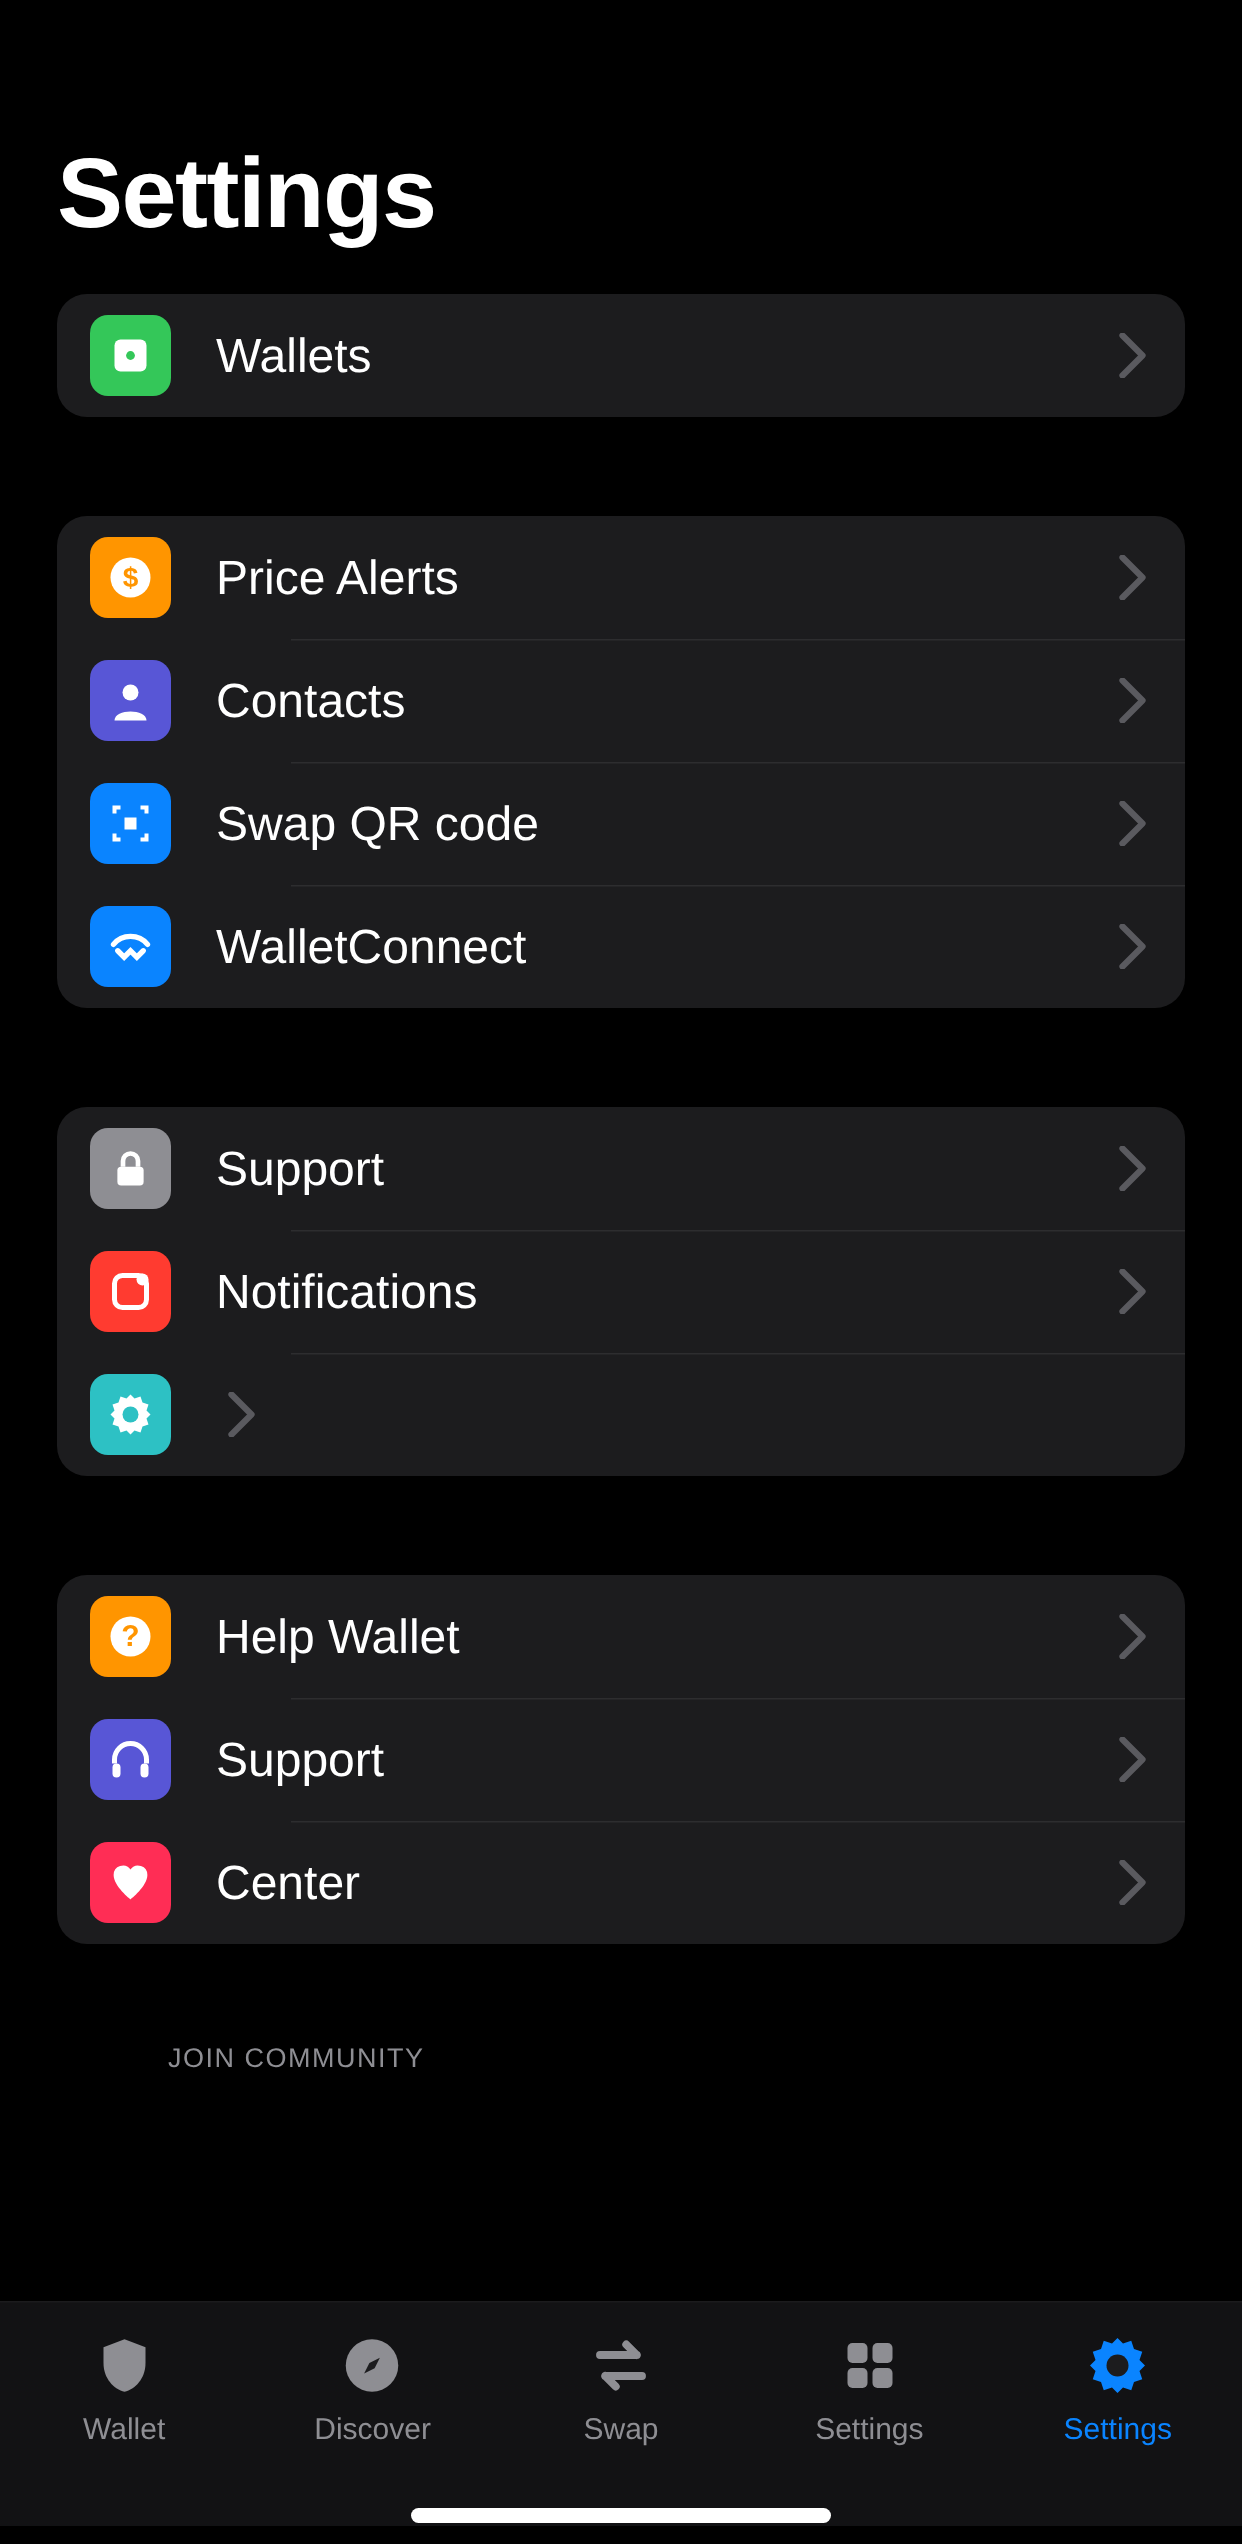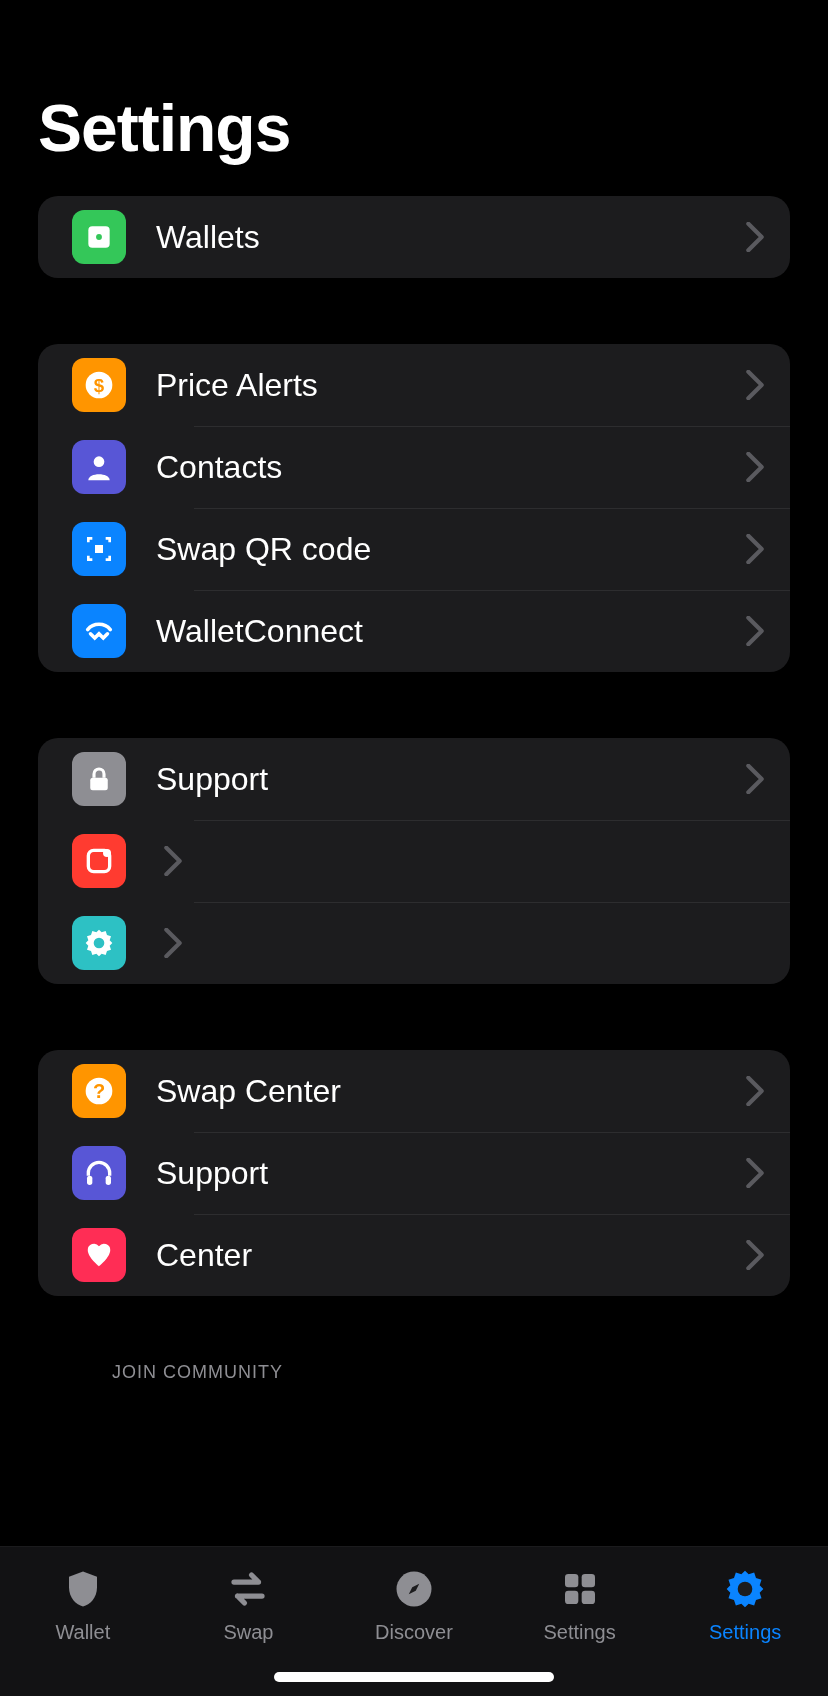--- a/index.html
+++ b/index.html
@@ -30,21 +30,21 @@
       border-radius: 20px;
       margin-bottom: 66px;
       overflow: hidden;
     }
     .group:first-of-type {
       margin-bottom: 66px;
     }
     .row {
       display: flex;
       align-items: center;
-      padding: 14px 26px 14px 34px;
+      padding: 14px 26px 14px 22px;
       min-height: 82px;
       position: relative;
     }
     .row + .row::before {
       content: "";
       position: absolute;
       top: 0;
       left: 156px;
       right: 0;
       height: 1px;
@@ -75,21 +75,21 @@
     .chevron svg { display: block; }
     .section-header {
       font-size: 18px;
       color: #8e8e93;
       letter-spacing: 1px;
       padding: 0 38px 14px 74px;
       text-transform: uppercase;
     }
     .bottom-nav {
       position: absolute;
-      bottom: 0;
+      bottom: 12px;
       left: 0;
       right: 0;
       height: 150px;
       background: rgba(28,28,30,0.65);
       backdrop-filter: blur(20px);
       display: flex;
       justify-content: space-around;
       align-items: flex-start;
       padding-top: 18px;
       border-top: 1px solid rgba(255,255,255,0.04);
@@ -234,20 +234,21 @@
           </svg>
         </span>
     </div>
     <div class="row">
       <div class="icon-box bg-red">
         <svg width="32" height="32" viewBox="0 0 24 24" fill="none" stroke="#fff" stroke-width="2.5">
             <rect x="4" y="4" width="16" height="16" rx="4"></rect>
             <circle cx="18" cy="6" r="3" fill="#fff" stroke="none"></circle>
           </svg>
       </div>
+      <span class="row-label">Notifications</span>
       <span class="chevron">
           <svg width="18" height="30" viewBox="0 0 10 18">
             <path d="M1 1 L9 9 L1 17" stroke="#5a5a5f" stroke-width="2.5" fill="none" stroke-linecap="round" stroke-linejoin="round"></path>
           </svg>
         </span>
     </div>
     <div class="row">
       <div class="icon-box bg-teal">
         <svg width="32" height="32" viewBox="0 0 24 24" fill="#fff">
             <path d="M12 2 L14 4 L17 3 L18 6 L21 7 L20 10 L22 12 L20 14 L21 17 L18 18 L17 21 L14 20 L12 22 L10 20 L7 21 L6 18 L3 17 L4 14 L2 12 L4 10 L3 7 L6 6 L7 3 L10 4 Z"></path>
@@ -263,21 +264,21 @@
   </div>
 
   <div class="group">
     <div class="row">
       <div class="icon-box bg-orange">
         <svg width="32" height="32" viewBox="0 0 24 24">
             <circle cx="12" cy="12" r="10" fill="#fff"></circle>
             <text x="12" y="17" font-size="15" font-weight="700" text-anchor="middle" fill="#ff9500">?</text>
           </svg>
       </div>
-      <span class="row-label">Swap Center</span>
+      <span class="row-label">Help Wallet</span>
       <span class="chevron">
           <svg width="18" height="30" viewBox="0 0 10 18">
             <path d="M1 1 L9 9 L1 17" stroke="#5a5a5f" stroke-width="2.5" fill="none" stroke-linecap="round" stroke-linejoin="round"></path>
           </svg>
         </span>
     </div>
     <div class="row">
       <div class="icon-box bg-indigo">
         <svg width="32" height="32" viewBox="0 0 24 24" fill="none" stroke="#fff" stroke-width="2.5">
             <path d="M4 14 V12 a8 8 0 0 1 16 0 V14"></path>
@@ -315,35 +316,35 @@
   <div class="nav-item">
     <div class="nav-icon">
       <svg width="42" height="42" viewBox="0 0 24 24" fill="#8e8e93">
           <path d="M12 2 L20 5 V11 C20 17 16 21 12 22 C8 21 4 17 4 11 V5 Z"></path>
         </svg>
     </div>
     <span class="nav-label">Wallet</span>
   </div>
   <div class="nav-item">
     <div class="nav-icon">
+      <svg width="42" height="42" viewBox="0 0 24 24" fill="#8e8e93">
+          <circle cx="12" cy="12" r="10"></circle>
+          <path d="M15 9 L13 13 L9 15 L11 11 Z" fill="#1c1c1e"></path>
+        </svg>
+    </div>
+    <span class="nav-label">Discover</span>
+  </div>
+  <div class="nav-item">
+    <div class="nav-icon">
       <svg width="46" height="42" viewBox="0 0 24 24" fill="none" stroke="#8e8e93" stroke-width="3" stroke-linecap="round" stroke-linejoin="round">
           <path d="M4 8 H18 M18 8 L14 4"></path>
           <path d="M20 16 H6 M6 16 L10 20"></path>
         </svg>
     </div>
     <span class="nav-label">Swap</span>
-  </div>
-  <div class="nav-item">
-    <div class="nav-icon">
-      <svg width="42" height="42" viewBox="0 0 24 24" fill="#8e8e93">
-          <circle cx="12" cy="12" r="10"></circle>
-          <path d="M15 9 L13 13 L9 15 L11 11 Z" fill="#1c1c1e"></path>
-        </svg>
-    </div>
-    <span class="nav-label">Discover</span>
   </div>
   <div class="nav-item">
     <div class="nav-icon">
       <svg width="40" height="40" viewBox="0 0 24 24" fill="#8e8e93">
           <rect x="3" y="3" width="8" height="8" rx="2"></rect>
           <rect x="13" y="3" width="8" height="8" rx="2"></rect>
           <rect x="3" y="13" width="8" height="8" rx="2"></rect>
           <rect x="13" y="13" width="8" height="8" rx="2"></rect>
         </svg>
     </div>

